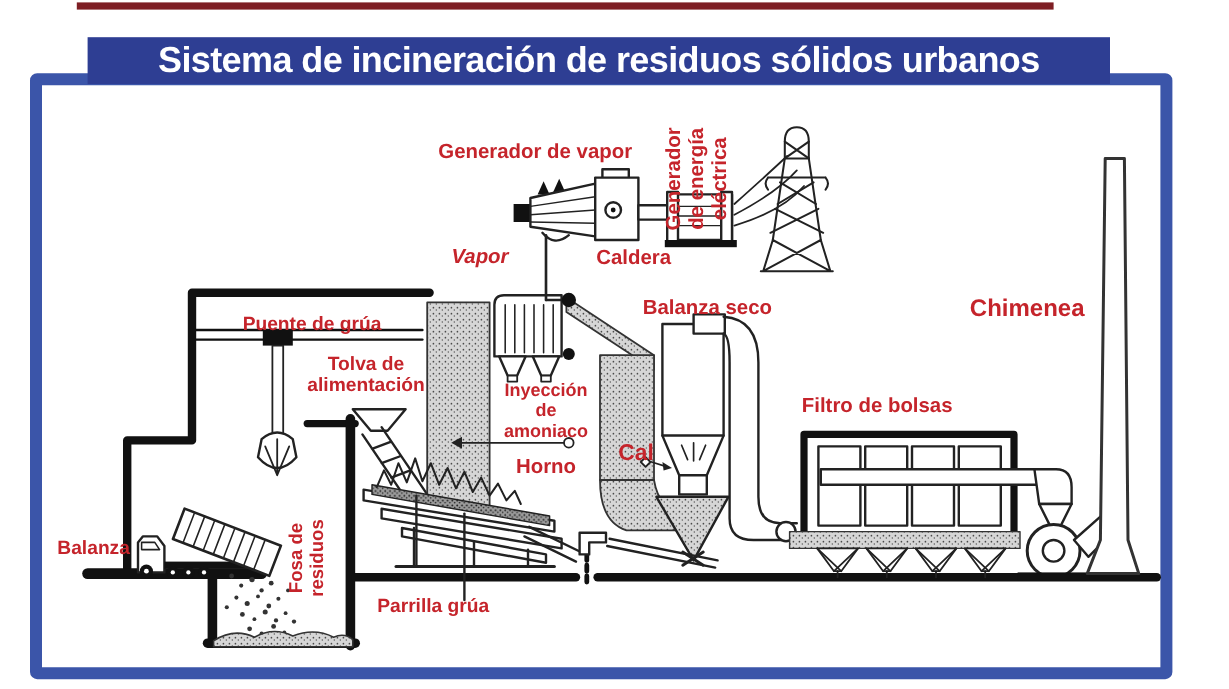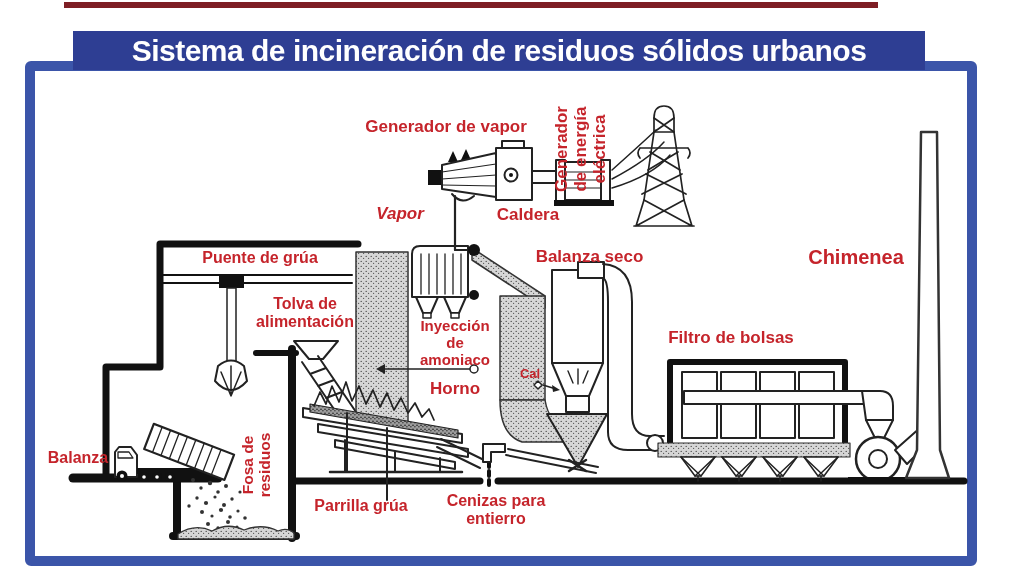--- a/index.html
+++ b/index.html
@@ -230,31 +230,29 @@
       <circle cx="474" cy="369" r="4" stroke-width="1.5" fill="#fff"></circle>
     </g>
   </svg>
 
   <div class="lbl" style="left:346px;top:117px;width:200px;font-size:17px;">Generador de vapor</div>
   <div class="lbl rot" style="left:517px;top:115px;width:138px;height:68px;font-size:17px;">Generador
 de energía
 eléctrica</div>
   <div class="lbl" style="left:360px;top:204px;width:80px;font-size:17px;font-style:italic;">Vapor</div>
   <div class="lbl" style="left:478px;top:205px;width:100px;font-size:17px;">Caldera</div>
-  <div class="lbl" style="left:185px;top:249px;width:150px;font-size:16px;">Puente de grúa</div>
+  <div class="lbl" style="left:185px;top:262px;width:150px;font-size:16px;">Puente de grúa</div>
   <div class="lbl" style="left:240px;top:295px;width:130px;font-size:16px;">Tolva de
 alimentación</div>
   <div class="lbl" style="left:405px;top:318px;width:100px;font-size:15px;text-align:center;">Inyección
 de
 amoniaco</div>
   <div class="lbl" style="left:415px;top:379px;width:80px;font-size:17px;">Horno</div>
-  <div class="lbl" style="left:505px;top:367px;width:50px;font-size:13px;">Cal</div>
+  <div class="lbl" style="left:505px;top:367px;width:50px;font-size:19px;">Cal</div>
   <div class="lbl" style="left:527px;top:247px;width:125px;font-size:17px;">Balanza seco</div>
   <div class="lbl" style="left:806px;top:246px;width:100px;font-size:20px;text-align:center;">Chimenea</div>
   <div class="lbl" style="left:656px;top:328px;width:150px;font-size:17px;">Filtro de bolsas</div>
   <div class="lbl" style="left:38px;top:449px;width:80px;font-size:16px;">Balanza</div>
   <div class="lbl rot" style="left:221px;top:443px;width:80px;height:44px;font-size:15.5px;">Fosa de
 residuos</div>
   <div class="lbl" style="left:298px;top:497px;width:126px;font-size:16px;">Parrilla grúa</div>
-  <div class="lbl" style="left:436px;top:492px;width:120px;font-size:16px;">Cenizas para
-entierro</div>
 
 </div>
 
 </body></html>

